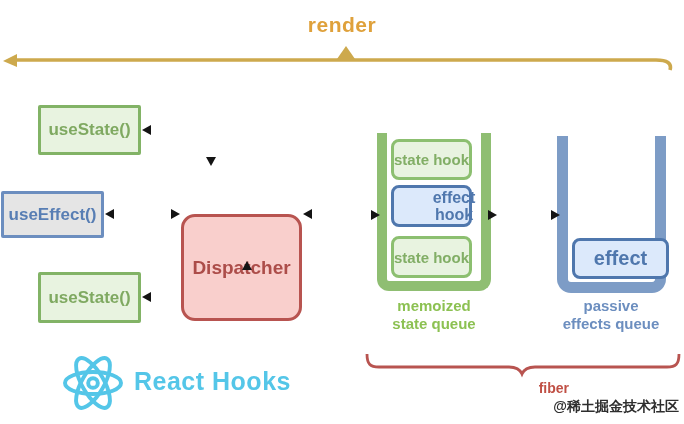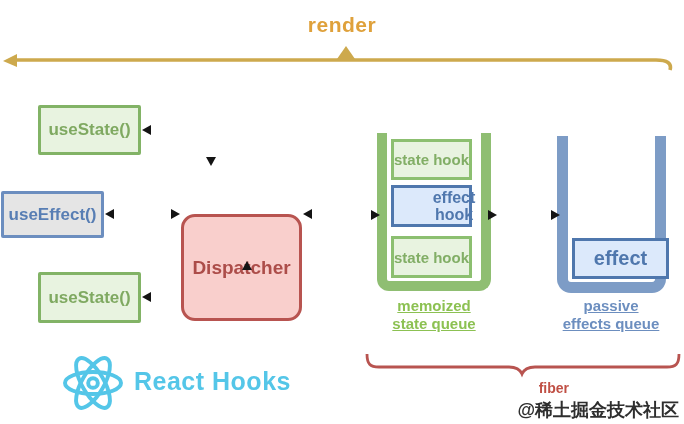--- a/index.html
+++ b/index.html
@@ -34,50 +34,50 @@
     border-left:10px solid #8fbe72;border-right:10px solid #8fbe72;border-bottom:10px solid #8fbe72;
     border-radius:0 0 12px 12px;
   }
   #effects-queue-container{
     left:557px;top:136px;width:109px;height:157px;
     border-left:11px solid #7d9cc6;border-right:11px solid #7d9cc6;border-bottom:11px solid #7d9cc6;
     border-radius:0 0 14px 14px;
   }
   .hook-cell{
     display:flex;align-items:center;justify-content:center;text-align:center;
-    font-weight:bold;line-height:17px;border-radius:0;
+    font-weight:bold;line-height:17px;border-radius:8px;
   }
   .hook-green{background:#e8f3e0;border:3px solid #8cbf70;color:#82ae66;font-size:15px;}
   .hook-blue{background:#dce9fb;border:3px solid #4f77ad;color:#4f77ad;font-size:16px;}
   #state-hook-1{left:391px;top:139px;width:81px;height:41px;}
   #effect-hook{left:391px;top:185px;width:81px;height:42px;padding-left:45px;}
   #state-hook-2{left:391px;top:236px;width:81px;height:42px;}
   #effect-item{left:572px;top:238px;width:97px;height:41px;font-size:20px;}
   .caption{
-    text-align:center;font-weight:bold;font-size:15px;line-height:18px;text-decoration:underline;
+    text-align:center;font-weight:bold;font-size:15px;line-height:18px;
   }
   #state-queue-caption{left:367px;top:297px;width:134px;color:#8cc152;}
   #effects-queue-caption{left:545px;top:297px;width:132px;color:#6c8ebf;}
   
   .arr{position:absolute;width:0;height:0;}
   .arr-left{border-top:5px solid transparent;border-bottom:5px solid transparent;border-right:9px solid #141414;}
   .arr-right{border-top:5px solid transparent;border-bottom:5px solid transparent;border-left:9px solid #141414;}
   .arr-down{border-left:5px solid transparent;border-right:5px solid transparent;border-top:9px solid #141414;}
   .arr-up{border-left:5px solid transparent;border-right:5px solid transparent;border-bottom:9px solid #141414;}
   
   #react-logo{left:58px;top:348px;width:70px;height:70px;}
   #react-hooks-label{
     left:134px;top:367px;font-size:25px;font-weight:bold;color:#54c6e8;letter-spacing:.5px;
   }
   
   #fiber-brace{left:363px;top:348px;width:322px;height:32px;pointer-events:none;}
   #fiber-label{left:479px;top:380px;width:90px;text-align:right;
     font-size:14px;font-weight:bold;color:#c05045;}
   #watermark{
-    right:5px;top:398px;font-size:18px;font-weight:bold;color:#2e2e2e;
+    right:5px;top:398px;font-size:14px;font-weight:bold;color:#2e2e2e;
     text-shadow:-1px 0 #fff,1px 0 #fff,0 -1px #fff,0 1px #fff;
   }
 </style>
 </head>
 <body>
 
 <div id="stage">
 
   <div class="abs" id="render-title">render</div>
 

